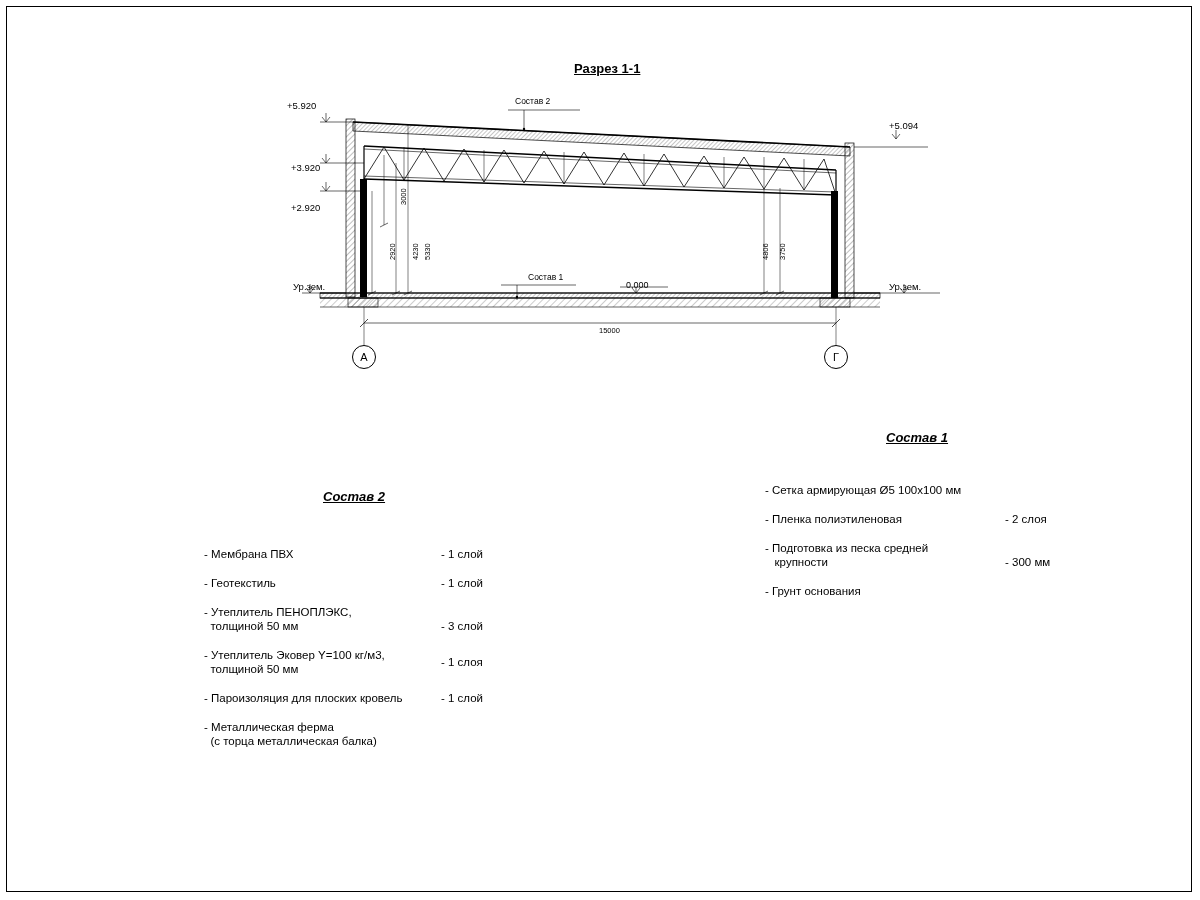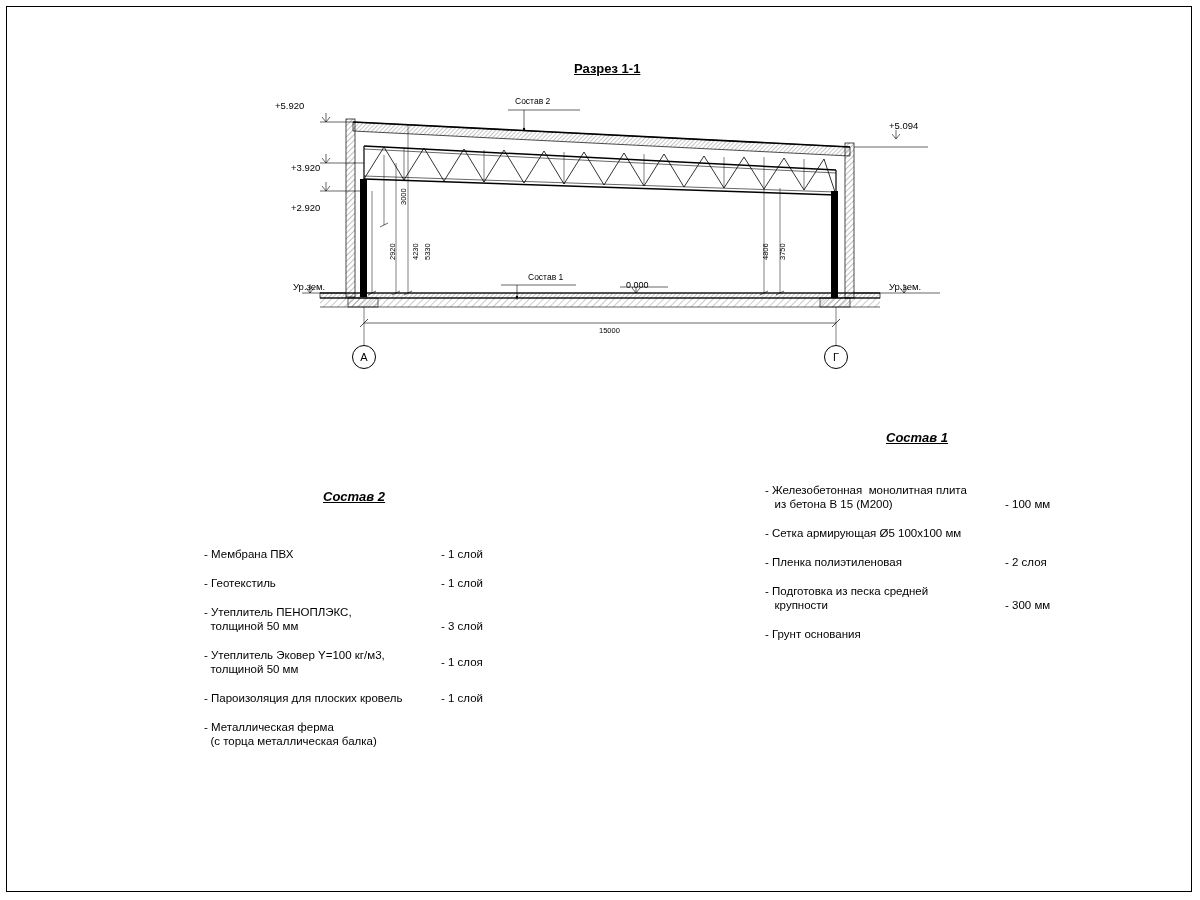--- a/index.html
+++ b/index.html
@@ -207,21 +207,21 @@
       <line x1="556" y1="212" x2="556" y2="234" stroke="#000" stroke-width="0.5"></line>
       <line x1="80" y1="232" x2="88" y2="224" stroke="#000" stroke-width="0.7"></line>
       <line x1="552" y1="232" x2="560" y2="224" stroke="#000" stroke-width="0.7"></line>
 
       <line x1="84" y1="234" x2="84" y2="250" stroke="#000" stroke-width="0.5"></line>
       <line x1="556" y1="234" x2="556" y2="250" stroke="#000" stroke-width="0.5"></line>
     </g>
   </svg>
 </div>
 
-<div class="abs lv" style="left:275px; top:100px;">+5.920</div>
+<div class="abs lv" style="left:287px; top:100px;">+5.920</div>
 <div class="abs lv" style="left:291px; top:162px;">+3.920</div>
 <div class="abs lv" style="left:291px; top:202px;">+2.920</div>
 <div class="abs lv" style="left:889px; top:120px;">+5.094</div>
 <div class="abs lv" style="left:293px; top:281px;">Ур.зем.</div>
 <div class="abs lv" style="left:889px; top:281px;">Ур.зем.</div>
 <div class="abs zero" style="left:626px; top:280px;">0.000</div>
 
 <div class="abs tag" style="left:515px; top:96px;">Состав 2</div>
 <div class="abs tag" style="left:528px; top:272px;">Состав 1</div>
 
@@ -277,25 +277,20 @@
     <span class="txt">- Металлическая ферма
   (с торца металлическая балка)</span>
     <span class="val"></span>
   </div>
 </div>
 
 <div class="abs title-sub" style="left:886px; top:430px;">Состав 1</div>
 
 <div class="spec spec1" style="left:765px; top:483px; width:330px;">
 
-  <div class="spec-row">
-    <span class="txt">- Железобетонная  монолитная плита
-   из бетона В 15 (М200)</span>
-    <span class="val" style="top:14px;">- 100 мм</span>
-  </div>
 
   <div class="spec-row">
     <span class="txt">- Сетка армирующая Ø5 100х100 мм</span>
     <span class="val"></span>
   </div>
 
   <div class="spec-row">
     <span class="txt">- Пленка полиэтиленовая</span>
     <span class="val">- 2 слоя</span>
   </div>

